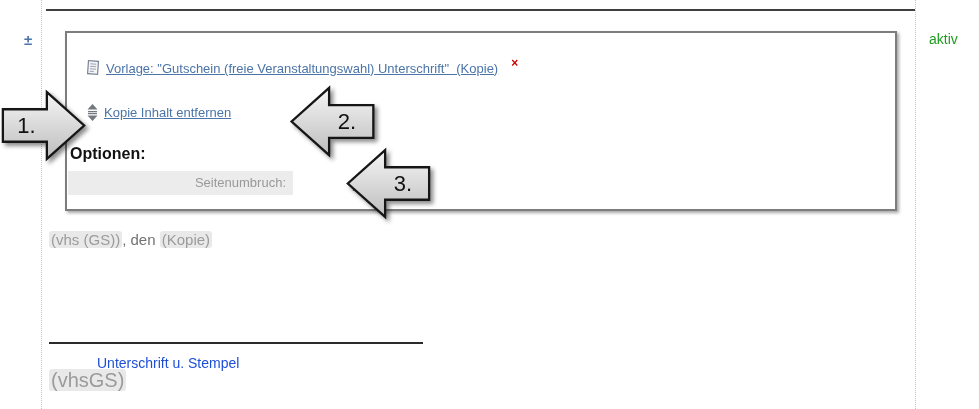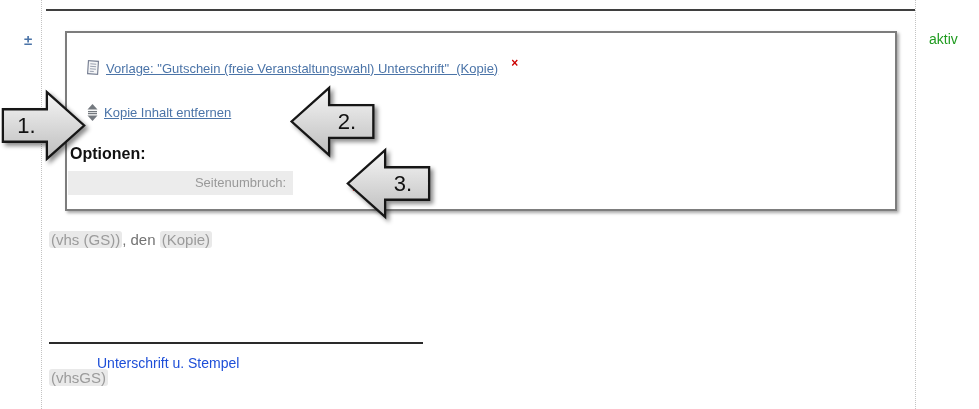--- a/index.html
+++ b/index.html
@@ -27,21 +27,21 @@
     position:absolute;left:1px;top:138px;width:225px;height:24px;background:#ececec;
     text-align:right;line-height:24px;padding-right:7px;box-sizing:border-box;
     font-size:13px;color:#999;
   }
   .opt-value{position:absolute;left:238px;top:142px;line-height:24px;font-size:13px;color:#ef4444;cursor:pointer;margin-left:47px;}
   .docline{position:absolute;left:49px;top:231px;font-size:15px;color:#1a1a1a;}
   .token{background:#e9e9e9;color:#9b9b9b;border-radius:3px;padding:0 2px;}
   .connector{font-weight:400;color:#737373;text-align:right;}
   .sig-line{position:absolute;left:49px;top:342px;width:374px;border-top:2px solid #2a2a2a;}
   .sig-caption{position:absolute;left:49px;top:355px;font-size:14px;color:#1d4ed8;margin-left:48px;}
-  .sig-token{position:absolute;left:49px;top:369px;font-size:15px;}
+  .sig-token{position:absolute;left:49px;top:369px;font-size:20px;}
   .arrow{position:absolute;z-index:5;}
   .arrow polygon{stroke:#161616;stroke-width:2.4;stroke-linejoin:miter;}
   .arrow text{font-family:"Liberation Sans",sans-serif;font-size:23px;fill:#111;}
   .icon-doc{flex:0 0 auto;}
   .icon-updown{flex:0 0 auto;cursor:grab;}
 </style>
 </head>
 <body>
 
 <div id="stage">

